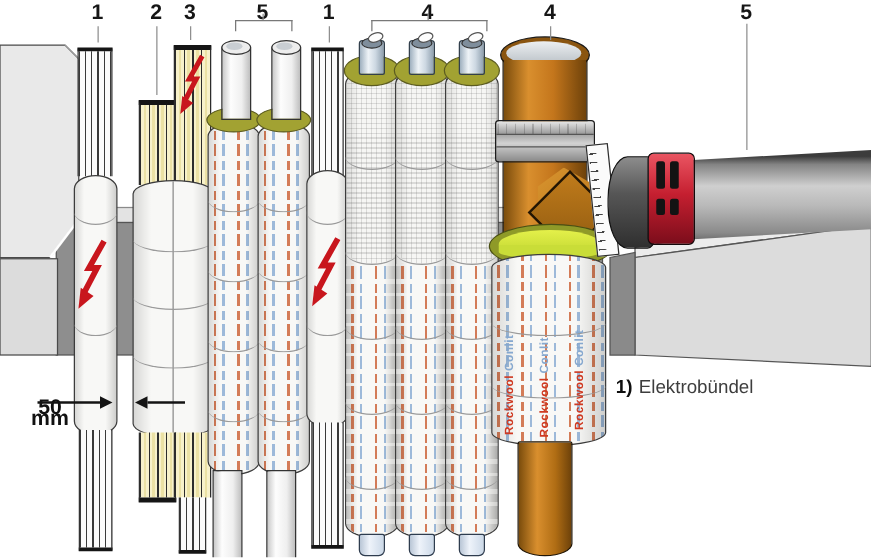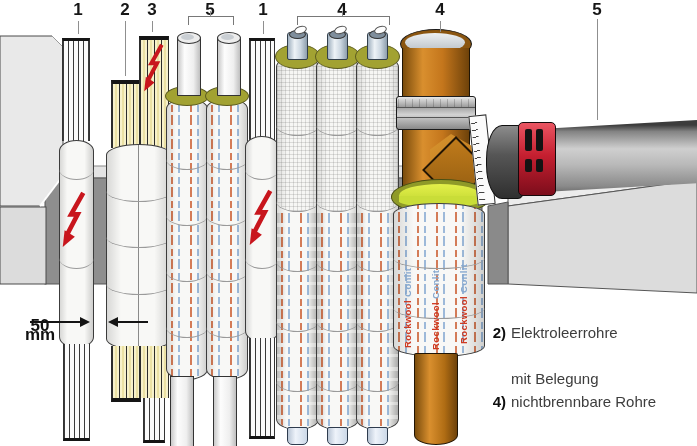--- a/index.html
+++ b/index.html
@@ -230,17 +230,15 @@
   <div class="ld" style="left:440px;top:21px;height:11px;"></div>
   <div class="ld" style="left:597px;top:19px;height:101px;"></div>
 
   <div class="dim" style="left:17px;top:316px;">50</div>
   <div class="dim" style="left:17px;top:325px;">mm</div>
   <div class="abs" style="left:30px;top:321px;width:50px;height:2px;background:#141414;"></div>
   <div class="abs" style="left:80px;top:317px;width:0;height:0;border-left:10px solid #141414;border-top:5px solid transparent;border-bottom:5px solid transparent;"></div>
   <div class="abs" style="left:108px;top:317px;width:0;height:0;border-right:10px solid #141414;border-top:5px solid transparent;border-bottom:5px solid transparent;"></div>
   <div class="abs" style="left:118px;top:321px;width:30px;height:2px;background:#141414;"></div>
 
-  <div class="lrow" style="top:324px;"><span class="lnum">2)</span><span>Elektroleerrohre</span></div>
-  <div class="lrow" style="top:370px;"><span class="lnum"></span><span>mit Belegung</span></div>
-  <div class="lrow" style="top:393px;"><span class="lnum">4)</span><span>nichtbrennbare Rohre</span></div>
+  <div class="lrow" style="top:301px;"><span class="lnum">1)</span><span>Elektrobündel</span></div>
 
 </div>
 
 </body></html>

